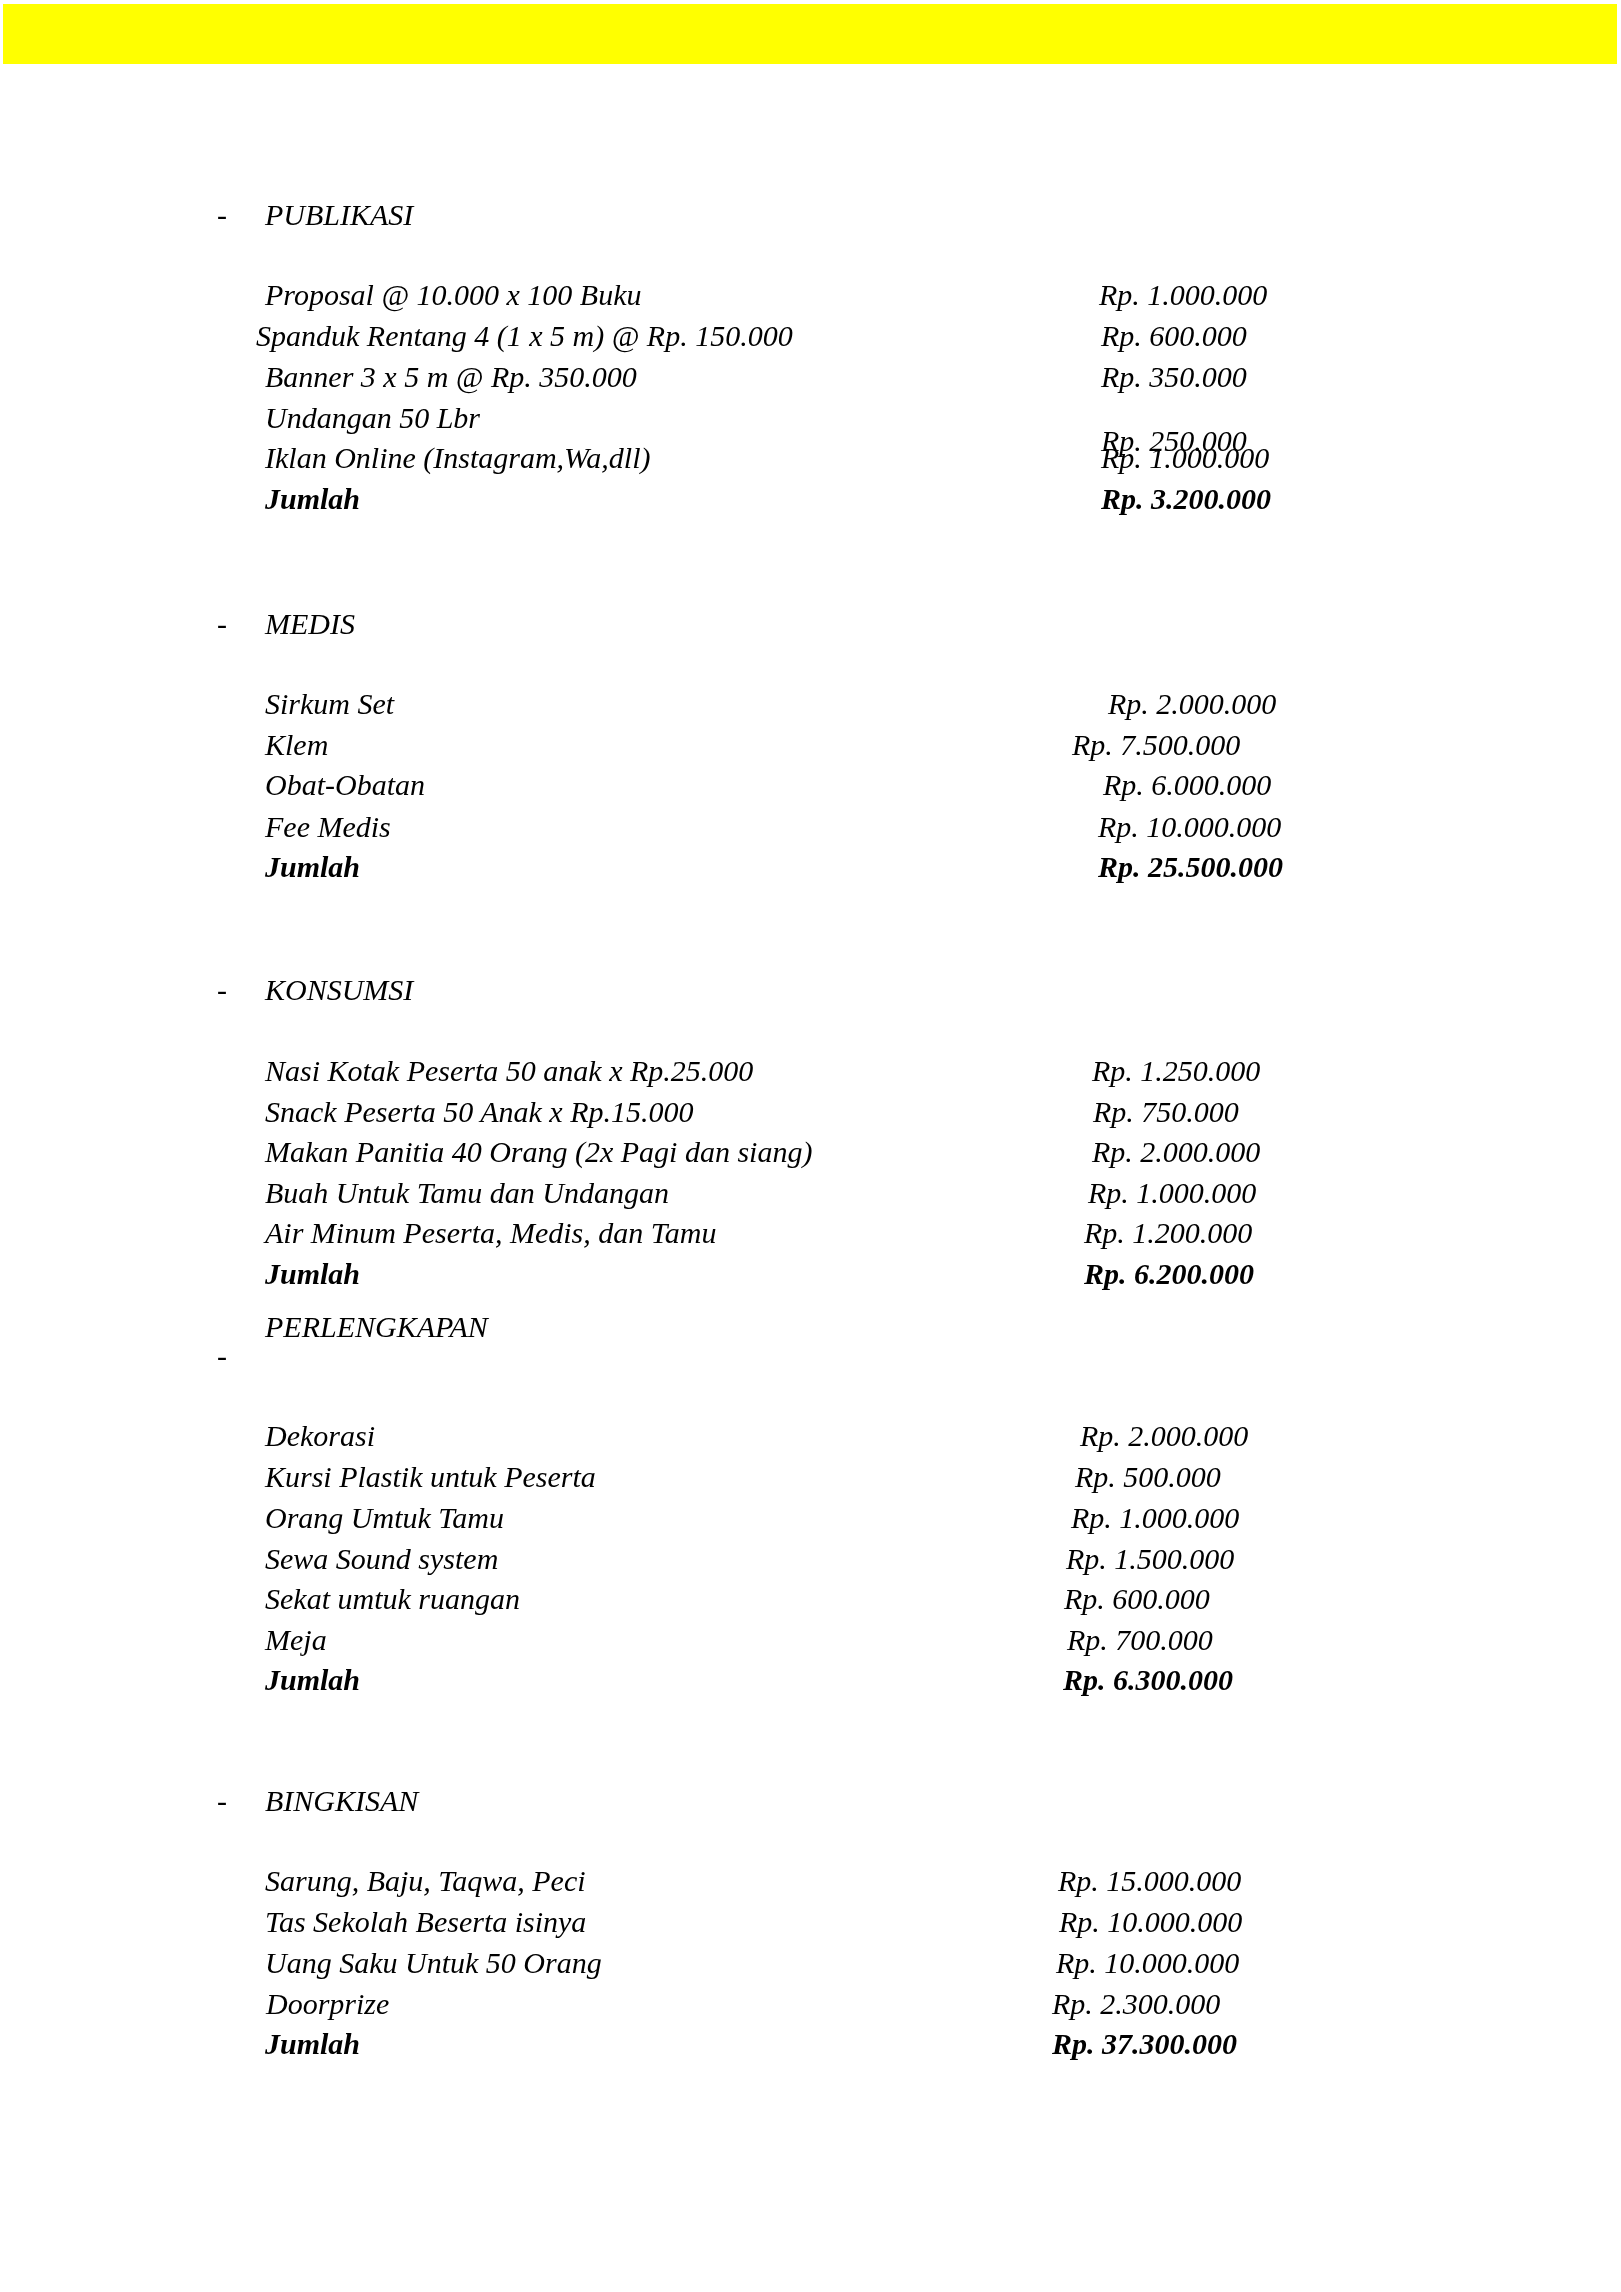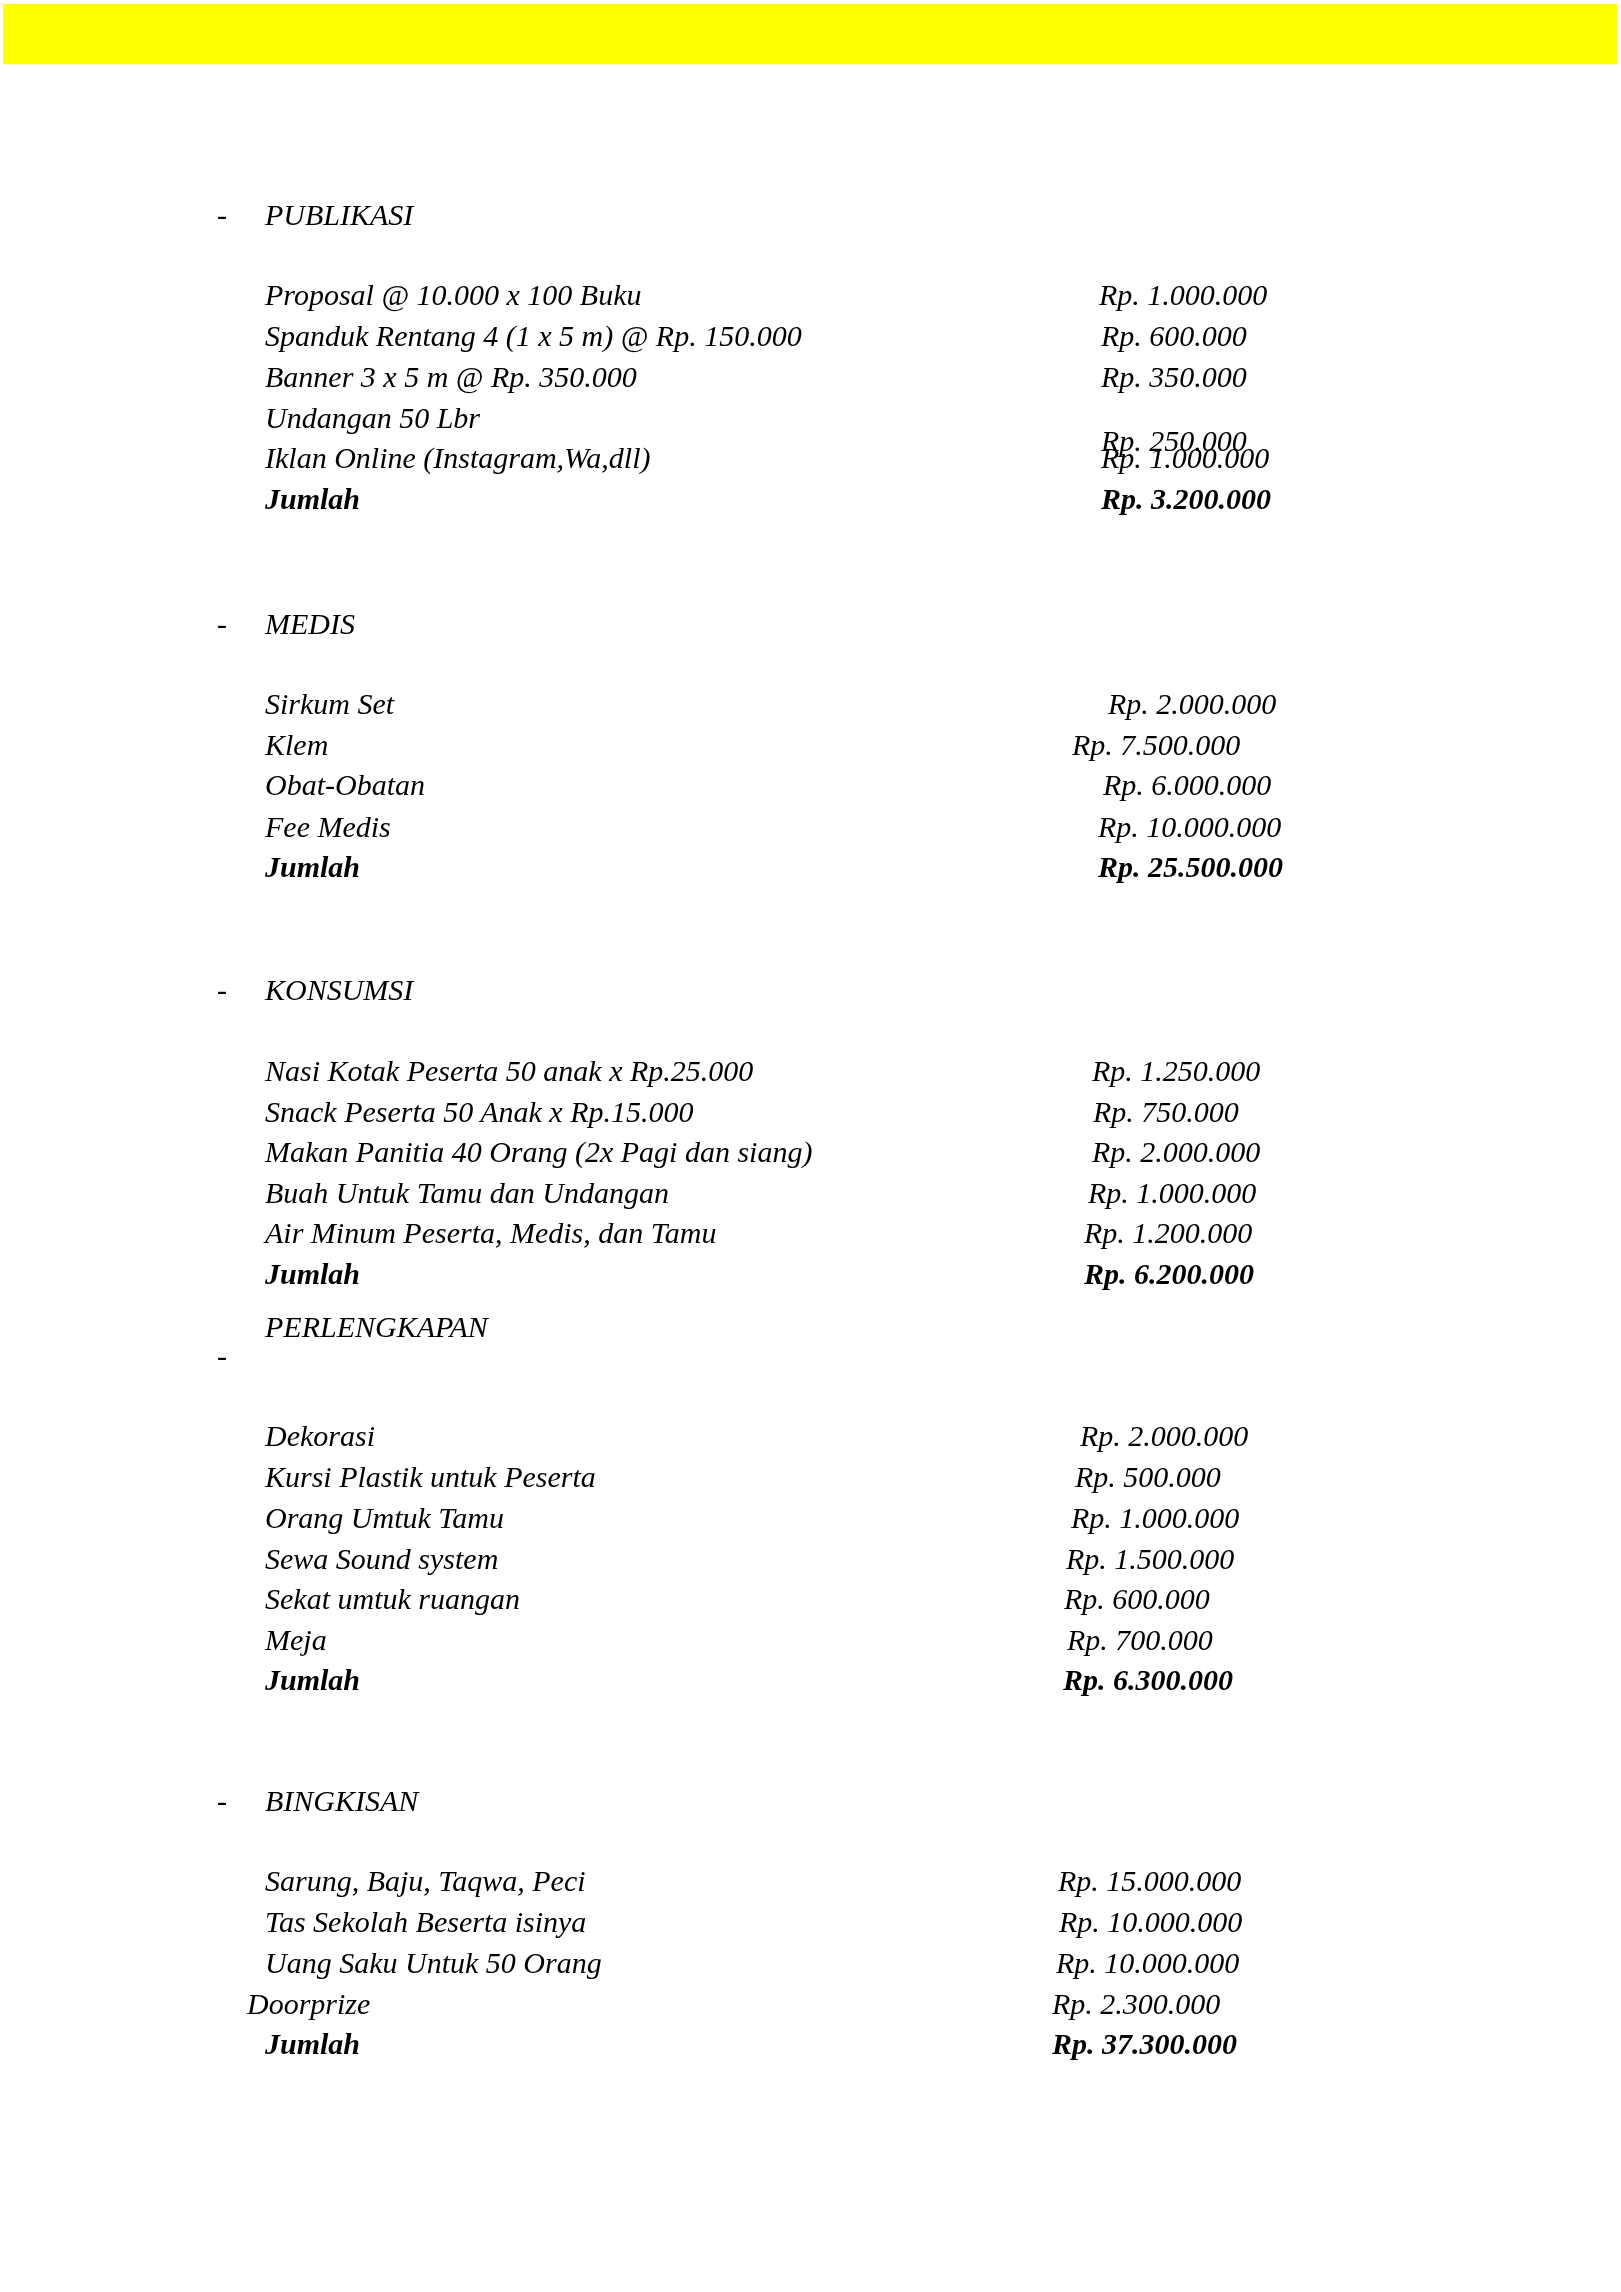--- a/index.html
+++ b/index.html
@@ -15,21 +15,21 @@
 
 <div class="topbar"></div>
 
 <div>
   <span class="dash" style="left:217px;top:200px">-</span>
   <span class="t" style="left:265px;top:200px">PUBLIKASI</span>
 
   <span class="t" style="left:265px;top:280px">Proposal @ 10.000 x 100 Buku</span>
   <span class="t" style="left:1099px;top:280px">Rp. 1.000.000</span>
 
-  <span class="t" style="left:265px;top:321px">Spanduk Rentang 4 (1 x 5 m) @ Rp. 150.000</span>
+  <span class="t" style="left:256px;top:321px">Spanduk Rentang 4 (1 x 5 m) @ Rp. 150.000</span>
   <span class="t" style="left:1101px;top:321px">Rp. 600.000</span>
 
   <span class="t" style="left:265px;top:362px">Banner 3 x 5 m @ Rp. 350.000</span>
   <span class="t" style="left:1101px;top:362px">Rp. 350.000</span>
 
   <span class="t" style="left:265px;top:403px">Undangan 50 Lbr</span>
   <span class="t" style="left:1101px;top:426px">Rp. 250.000</span>
 
   <span class="t" style="left:265px;top:443px">Iklan Online (Instagram,Wa,dll)</span>
   <span class="t" style="left:1101px;top:443px">Rp. 1.000.000</span>
@@ -113,19 +113,19 @@
 
   <span class="t" style="left:265px;top:1866px">Sarung, Baju, Taqwa, Peci</span>
   <span class="t" style="left:1058px;top:1866px">Rp. 15.000.000</span>
 
   <span class="t" style="left:265px;top:1907px">Tas Sekolah Beserta isinya</span>
   <span class="t" style="left:1059px;top:1907px">Rp. 10.000.000</span>
 
   <span class="t" style="left:265px;top:1948px">Uang Saku Untuk 50 Orang</span>
   <span class="t" style="left:1056px;top:1948px">Rp. 10.000.000</span>
 
-  <span class="t" style="left:247px;top:1989px">Doorprize</span>
+  <span class="t" style="left:266px;top:1989px">Doorprize</span>
   <span class="t" style="left:1052px;top:1989px">Rp. 2.300.000</span>
 
   <span class="t b" style="left:265px;top:2029px">Jumlah</span>
   <span class="t b" style="left:1052px;top:2029px">Rp. 37.300.000</span>
 </div>
 
 
 </body></html>

